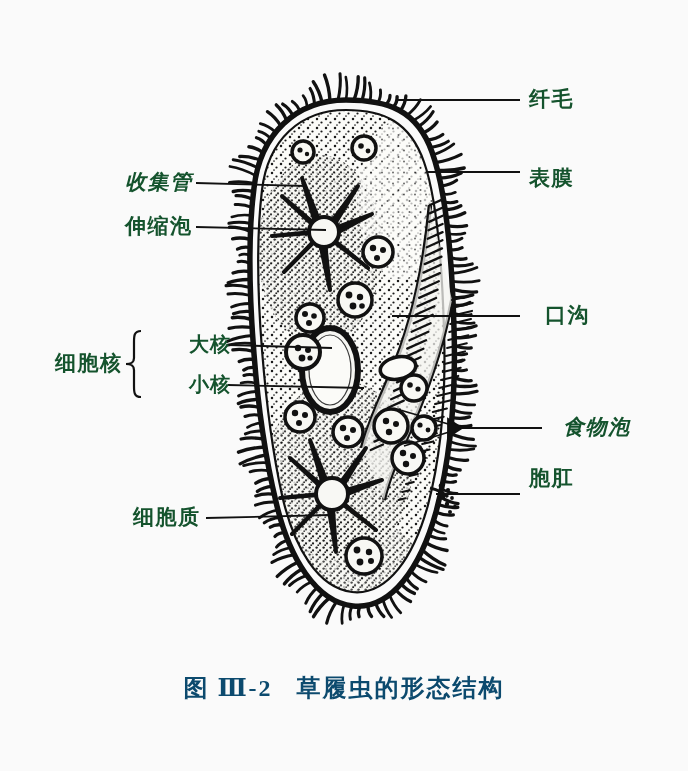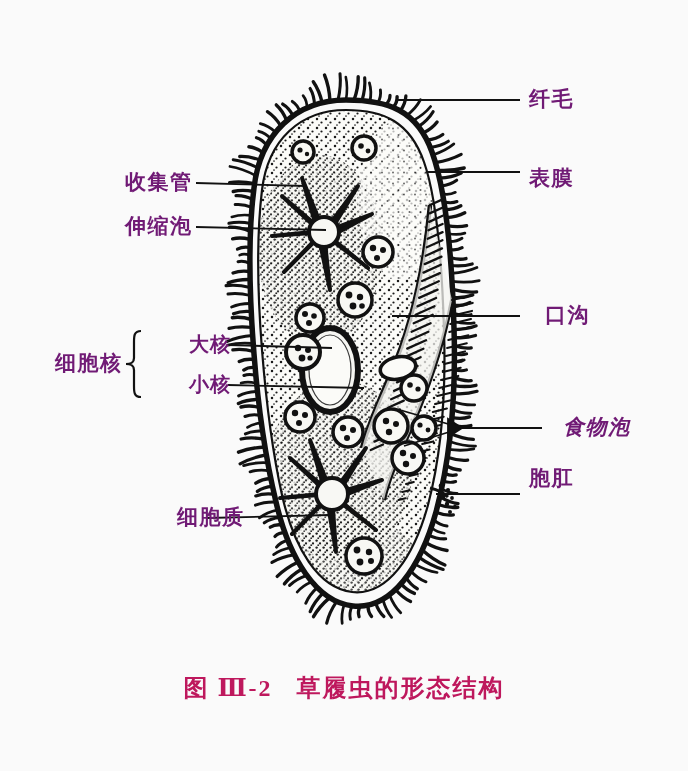--- a/index.html
+++ b/index.html
@@ -21,38 +21,38 @@
     left: 0;
     top: 0;
     width: 688px;
     height: 771px;
   }
   .label-text {
     position: absolute;
     font-family: "Liberation Serif", "DejaVu Serif", serif;
     font-weight: bold;
     font-size: 21px;
-    color: #701a75;
+    color: #14532d;
     white-space: nowrap;
     letter-spacing: 1.5px;
     line-height: 1;
   }
   .label-left  { text-align: right; }
   .label-right { text-align: left; }
   .label-sub { font-size: 20px; letter-spacing: 1px; margin-left: 37px; }
   #caption {
     position: absolute;
     left: 0;
     top: 672px;
     width: 688px;
     text-align: center;
     font-family: "Liberation Serif", "DejaVu Serif", serif;
     font-weight: bold;
     font-size: 24px;
-    color: #be185d;
+    color: #0c4a6e;
     letter-spacing: 2px;
     white-space: pre;
   }
 </style>
 </head>
 <body>
 
 <div id="page">
 
   <svg id="figure-svg" viewBox="0 0 688 771">
@@ -500,31 +500,31 @@
       <line x1="428" y1="172" x2="520" y2="172"></line>
       <line x1="392" y1="316" x2="520" y2="316"></line>
 
       <line x1="462" y1="428" x2="542" y2="428"></line>
       <path d="M462,428 L 400,410 M462,428 L 404,446"></path>
       <path d="M462,428 L 448,419 L 448,437 Z" fill="#111" stroke="#111"></path>
       <line x1="436" y1="494" x2="520" y2="494"></line>
     </g>
   </svg>
 
-  <div class="label-text label-left" style="left:125px; top:172px;">收集管</div>
+  <div class="label-text label-left" style="left:125px; top:172px;font-style:italic;">收集管</div>
 
   <div class="label-text label-left" style="left:125px; top:216px;">伸缩泡</div>
 
   <div class="label-text label-left" style="left:55px; top:353px;">细胞核</div>
 
   <div class="label-text label-left label-sub" style="left:152px; top:334px;">大核</div>
 
   <div class="label-text label-left label-sub" style="left:152px; top:374px;text-align:center;">小核</div>
 
-  <div class="label-text label-left" style="left:133px; top:507px;margin-left:44px;">细胞质</div>
+  <div class="label-text label-left" style="left:133px; top:507px;">细胞质</div>
 
   <div class="label-text label-right" style="left:529px; top:89px;">纤毛</div>
 
   <div class="label-text label-right" style="left:529px; top:168px;">表膜</div>
 
   <div class="label-text label-right" style="left:529px; top:305px;margin-left:16px;">口沟</div>
 
   <div class="label-text label-right" style="left:563px; top:417px;font-style:italic;">食物泡</div>
 
   <div class="label-text label-right" style="left:529px; top:468px;">胞肛</div>

